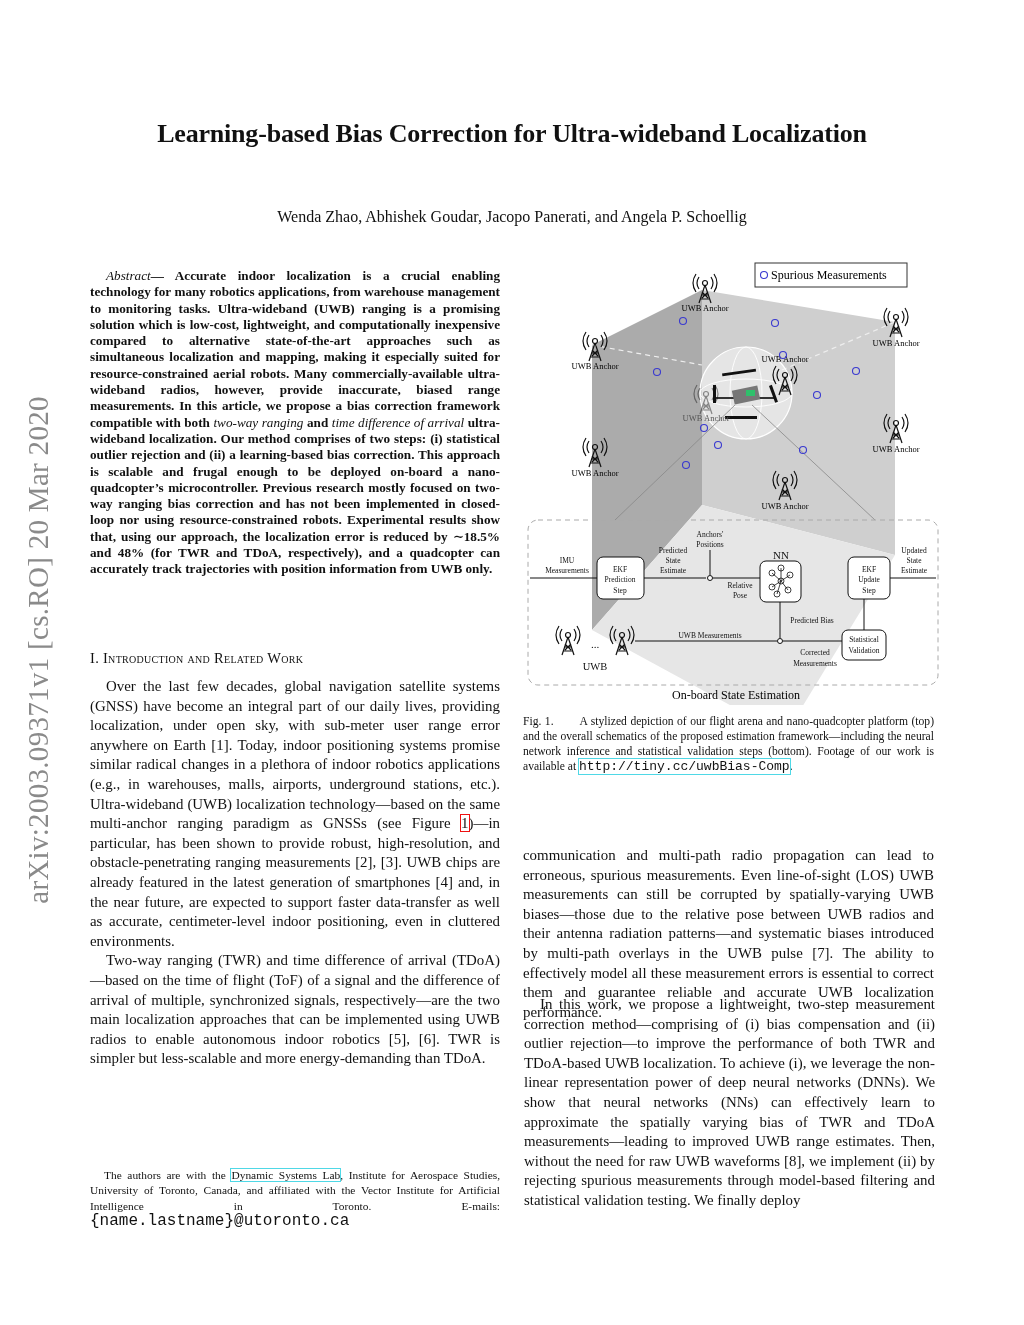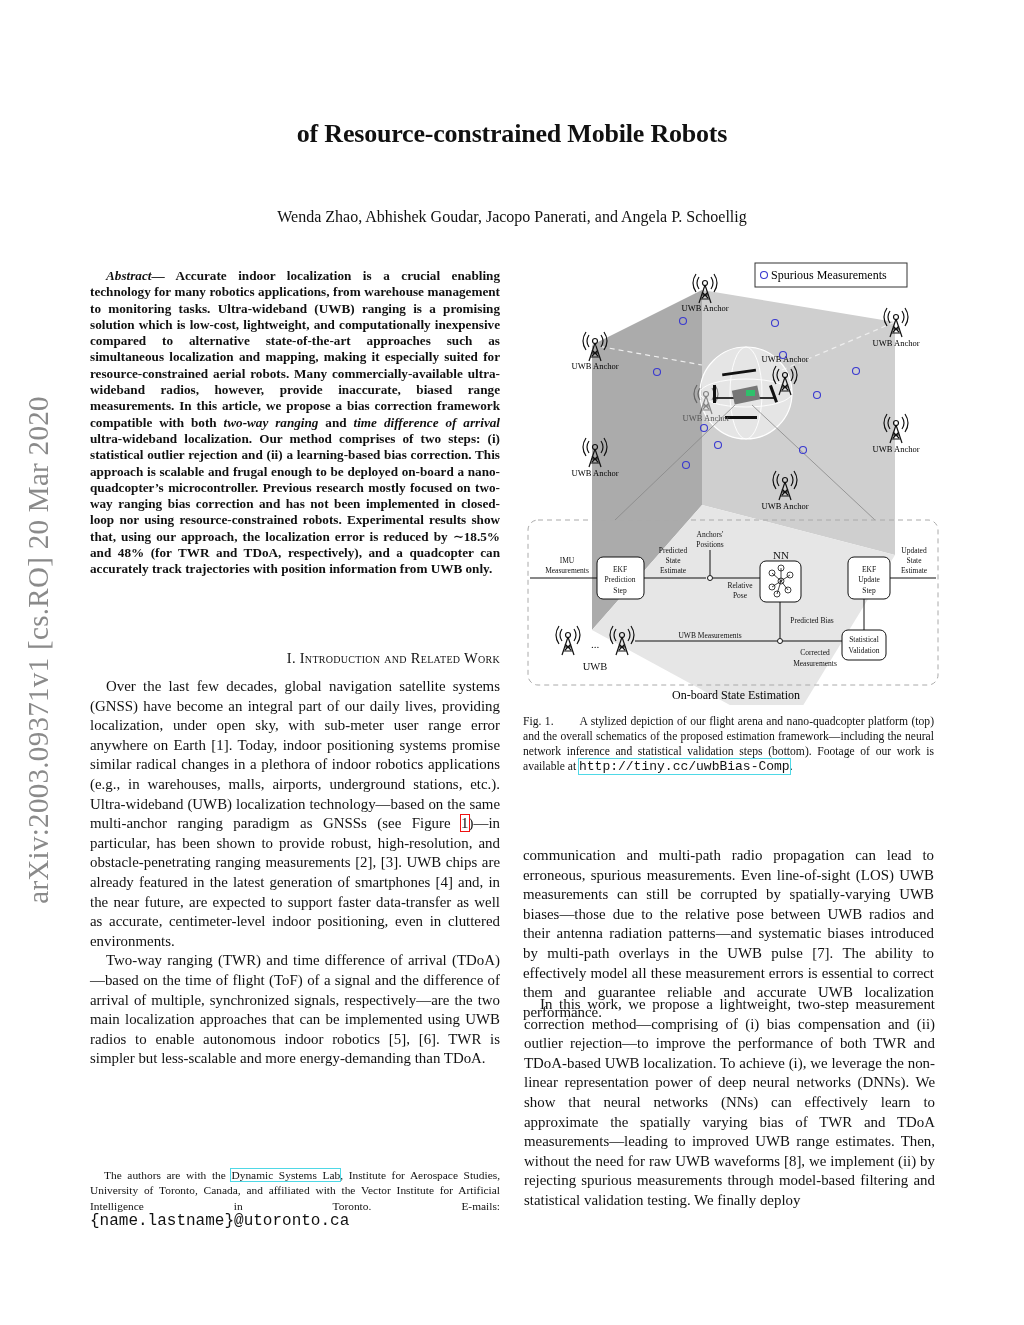--- a/index.html
+++ b/index.html
@@ -4,22 +4,22 @@
 <style>
   html,body{margin:0;padding:0;background:#fff;}
   body{width:1024px;height:1325px;position:relative;overflow:hidden;font-family:"Liberation Serif","DejaVu Serif",serif;color:#111;}
   .abs{position:absolute;}
   .title{left:100px;top:117px;width:824px;text-align:center;font-size:26px;font-weight:bold;line-height:33px;letter-spacing:-0.2px;}
   .authors{left:100px;top:208px;width:824px;text-align:center;font-size:16px;}
   .arxiv{left:18px;top:340px;width:40px;height:620px;}
   .arxiv span{position:absolute;left:50%;top:50%;transform:translate(-50%,-50%) rotate(-90deg);white-space:nowrap;font-size:29px;color:#8a8a8a;letter-spacing:0.3px;}
   .col{font-size:14.9px;line-height:19.6px;text-align:justify;}
   .abstract{left:90px;top:268px;width:410px;font-weight:bold;font-size:13.2px;line-height:16.3px;text-align:justify;text-indent:16px;}
-  .abstract i{font-weight:bold;}
-  .sec{left:90px;top:650px;width:410px;text-align:right;font-size:14.5px;font-variant:small-caps;letter-spacing:0.3px;}
+  .abstract i{font-weight:normal;}
+  .sec{left:90px;top:650px;width:410px;text-align:left;font-size:14.5px;font-variant:small-caps;letter-spacing:0.3px;}
   .p1{left:90px;top:677px;width:410px;font-family:Liberation Serif, serif;}
   .p{text-indent:16px;margin:0;}
   .foot{left:90px;top:1168px;width:410px;font-size:11.4px;line-height:15.3px;text-align:justify;}
   .foot .mono{font-family:"Liberation Mono","DejaVu Sans Mono",monospace;font-size:16px;}
   .cyanbox{outline:1.5px solid #4fd8e6;}
   .redbox{outline:1.5px solid #e11;}
   .rc1{left:523px;top:846px;width:411px;}
   .rc2{left:524px;top:995px;width:411px;}
   .caption{left:523px;top:714px;width:411px;font-size:11.6px;line-height:15px;text-align:justify;}
   .caption .mono{font-family:"Liberation Mono","DejaVu Sans Mono",monospace;font-size:13px;}
@@ -27,21 +27,21 @@
   .flab{font-family:"Liberation Serif",serif;}
 </style>
 </head>
 <body>
 
 <div class="abs arxiv">
   <span>arXiv:2003.09371v1  [cs.RO]  20 Mar 2020</span>
 </div>
 
 <div class="abs title">
-  <div>of Resource-constrained Mobile Robots</div>
+  <div>Learning-based Bias Correction for Ultra-wideband Localization</div>
 </div>
 <div class="abs authors">Wenda Zhao, Abhishek Goudar, Jacopo Panerati, and Angela P. Schoellig</div>
 
 <div class="abs abstract"><i>Abstract</i><span>— </span><span>Accurate indoor localization is a crucial enabling technology for many robotics applications, from warehouse management to monitoring tasks. Ultra-wideband (UWB) ranging is a promising solution which is low-cost, lightweight, and computationally inexpensive compared to alternative state-of-the-art approaches such as simultaneous localization and mapping, making it especially suited for resource-constrained aerial robots. Many commercially-available ultra-wideband radios, however, provide inaccurate, biased range measurements. In this article, we propose a bias correction framework compatible with both </span><i>two-way ranging</i><span> and </span><i>time difference of arrival</i><span> ultra-wideband localization. Our method comprises of two steps: (i) statistical outlier rejection and (ii) a learning-based bias correction. This approach is scalable and frugal enough to be deployed on-board a nano-quadcopter’s microcontroller. Previous research mostly focused on two-way ranging bias correction and has not been implemented in closed-loop nor using resource-constrained robots. Experimental results show that, using our approach, the localization error is reduced by ∼18.5% and 48% (for TWR and TDoA, respectively), and a quadcopter can accurately track trajectories with position information from UWB only.</span></div>
 
 <div class="abs sec">I. Introduction and Related Work</div>
 
 <div class="abs col p1">
   <p class="p"><span>Over the last few decades, global navigation satellite systems (GNSS) have become an integral part of our daily lives, providing localization, under open sky, with sub-meter user range error anywhere on Earth [1]. Today, indoor positioning systems promise similar radical changes in a plethora of indoor robotics applications (e.g., in warehouses, malls, airports, underground stations, etc.). Ultra-wideband (UWB) localization technology—based on the same multi-anchor ranging paradigm as GNSSs (see Figure </span><span class="redbox">1</span><span>)—in particular, has been shown to provide robust, high-resolution, and obstacle-penetrating ranging measurements [2], [3]. UWB chips are already featured in the latest generation of smartphones [4] and, in the near future, are expected to support faster data-transfer as well as accurate, centimeter-level indoor positioning, even in cluttered environments.</span></p>
   <p class="p">Two-way ranging (TWR) and time difference of arrival (TDoA)—based on the time of flight (ToF) of a signal and the difference of arrival of multiple, synchronized signals, respectively—are the two main localization approaches that can be implemented using UWB radios to enable autonomous indoor robotics [5], [6]. TWR is simpler but less-scalable and more energy-demanding than TDoA.</p>

